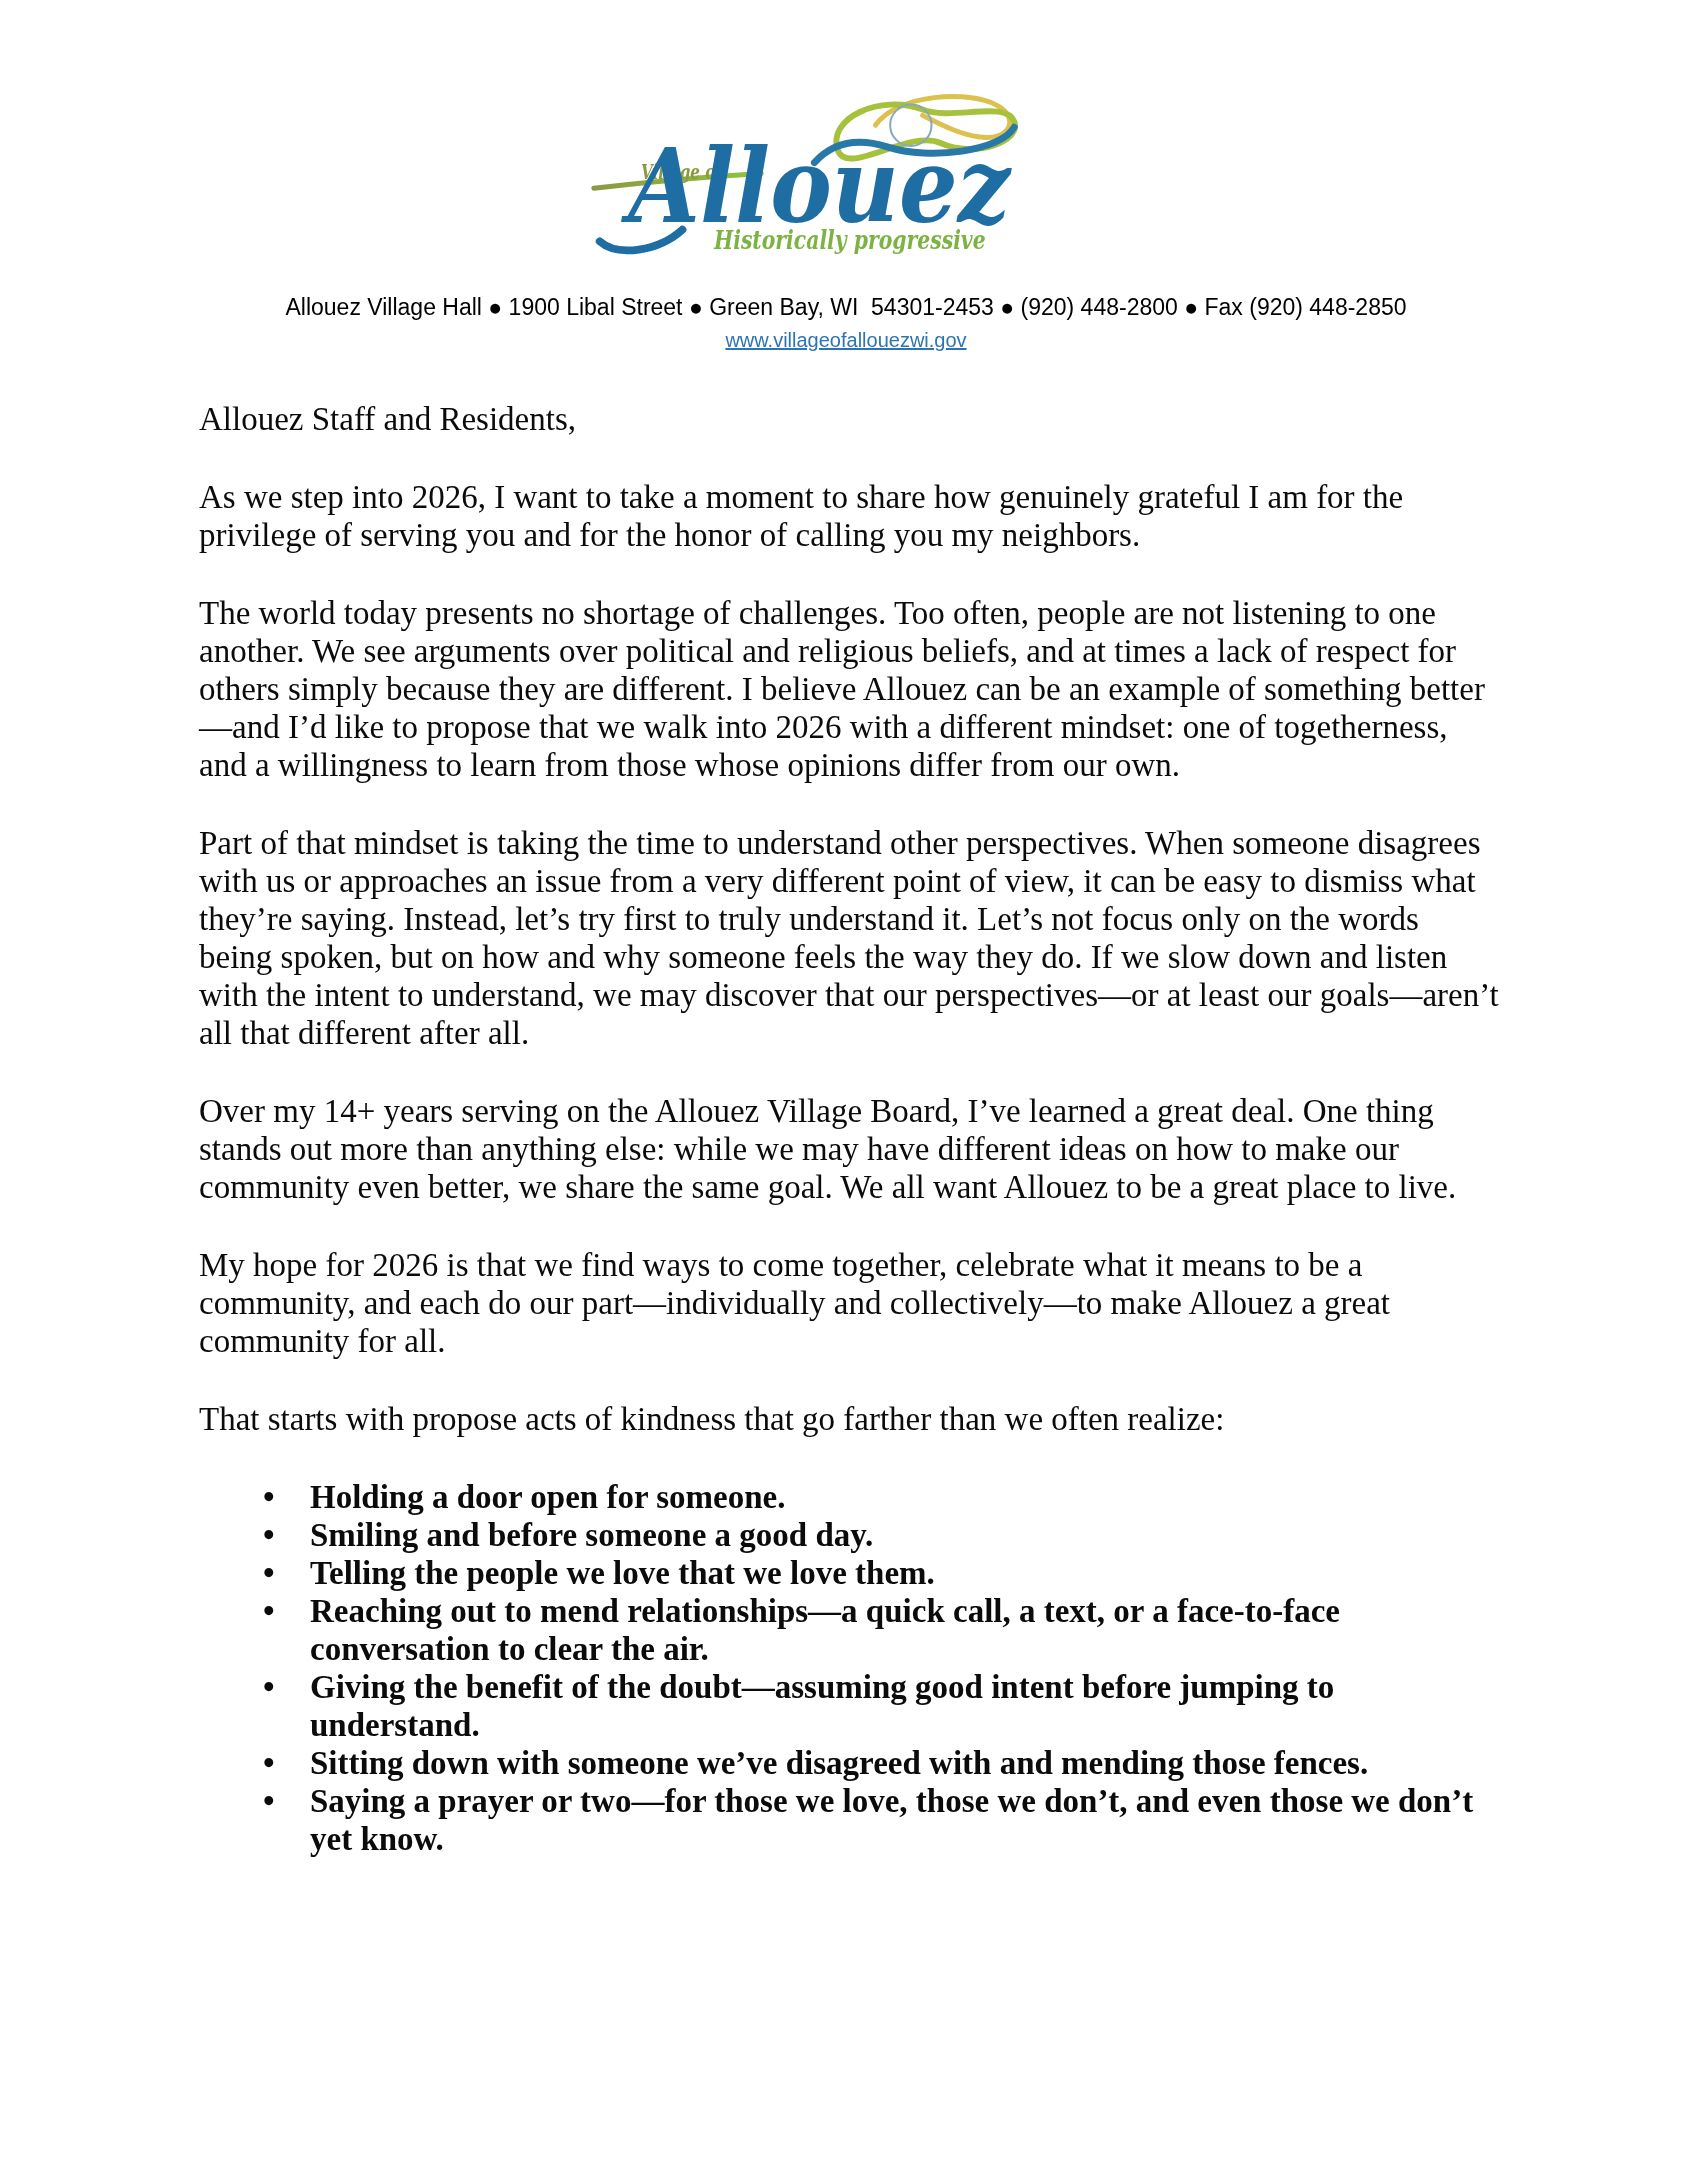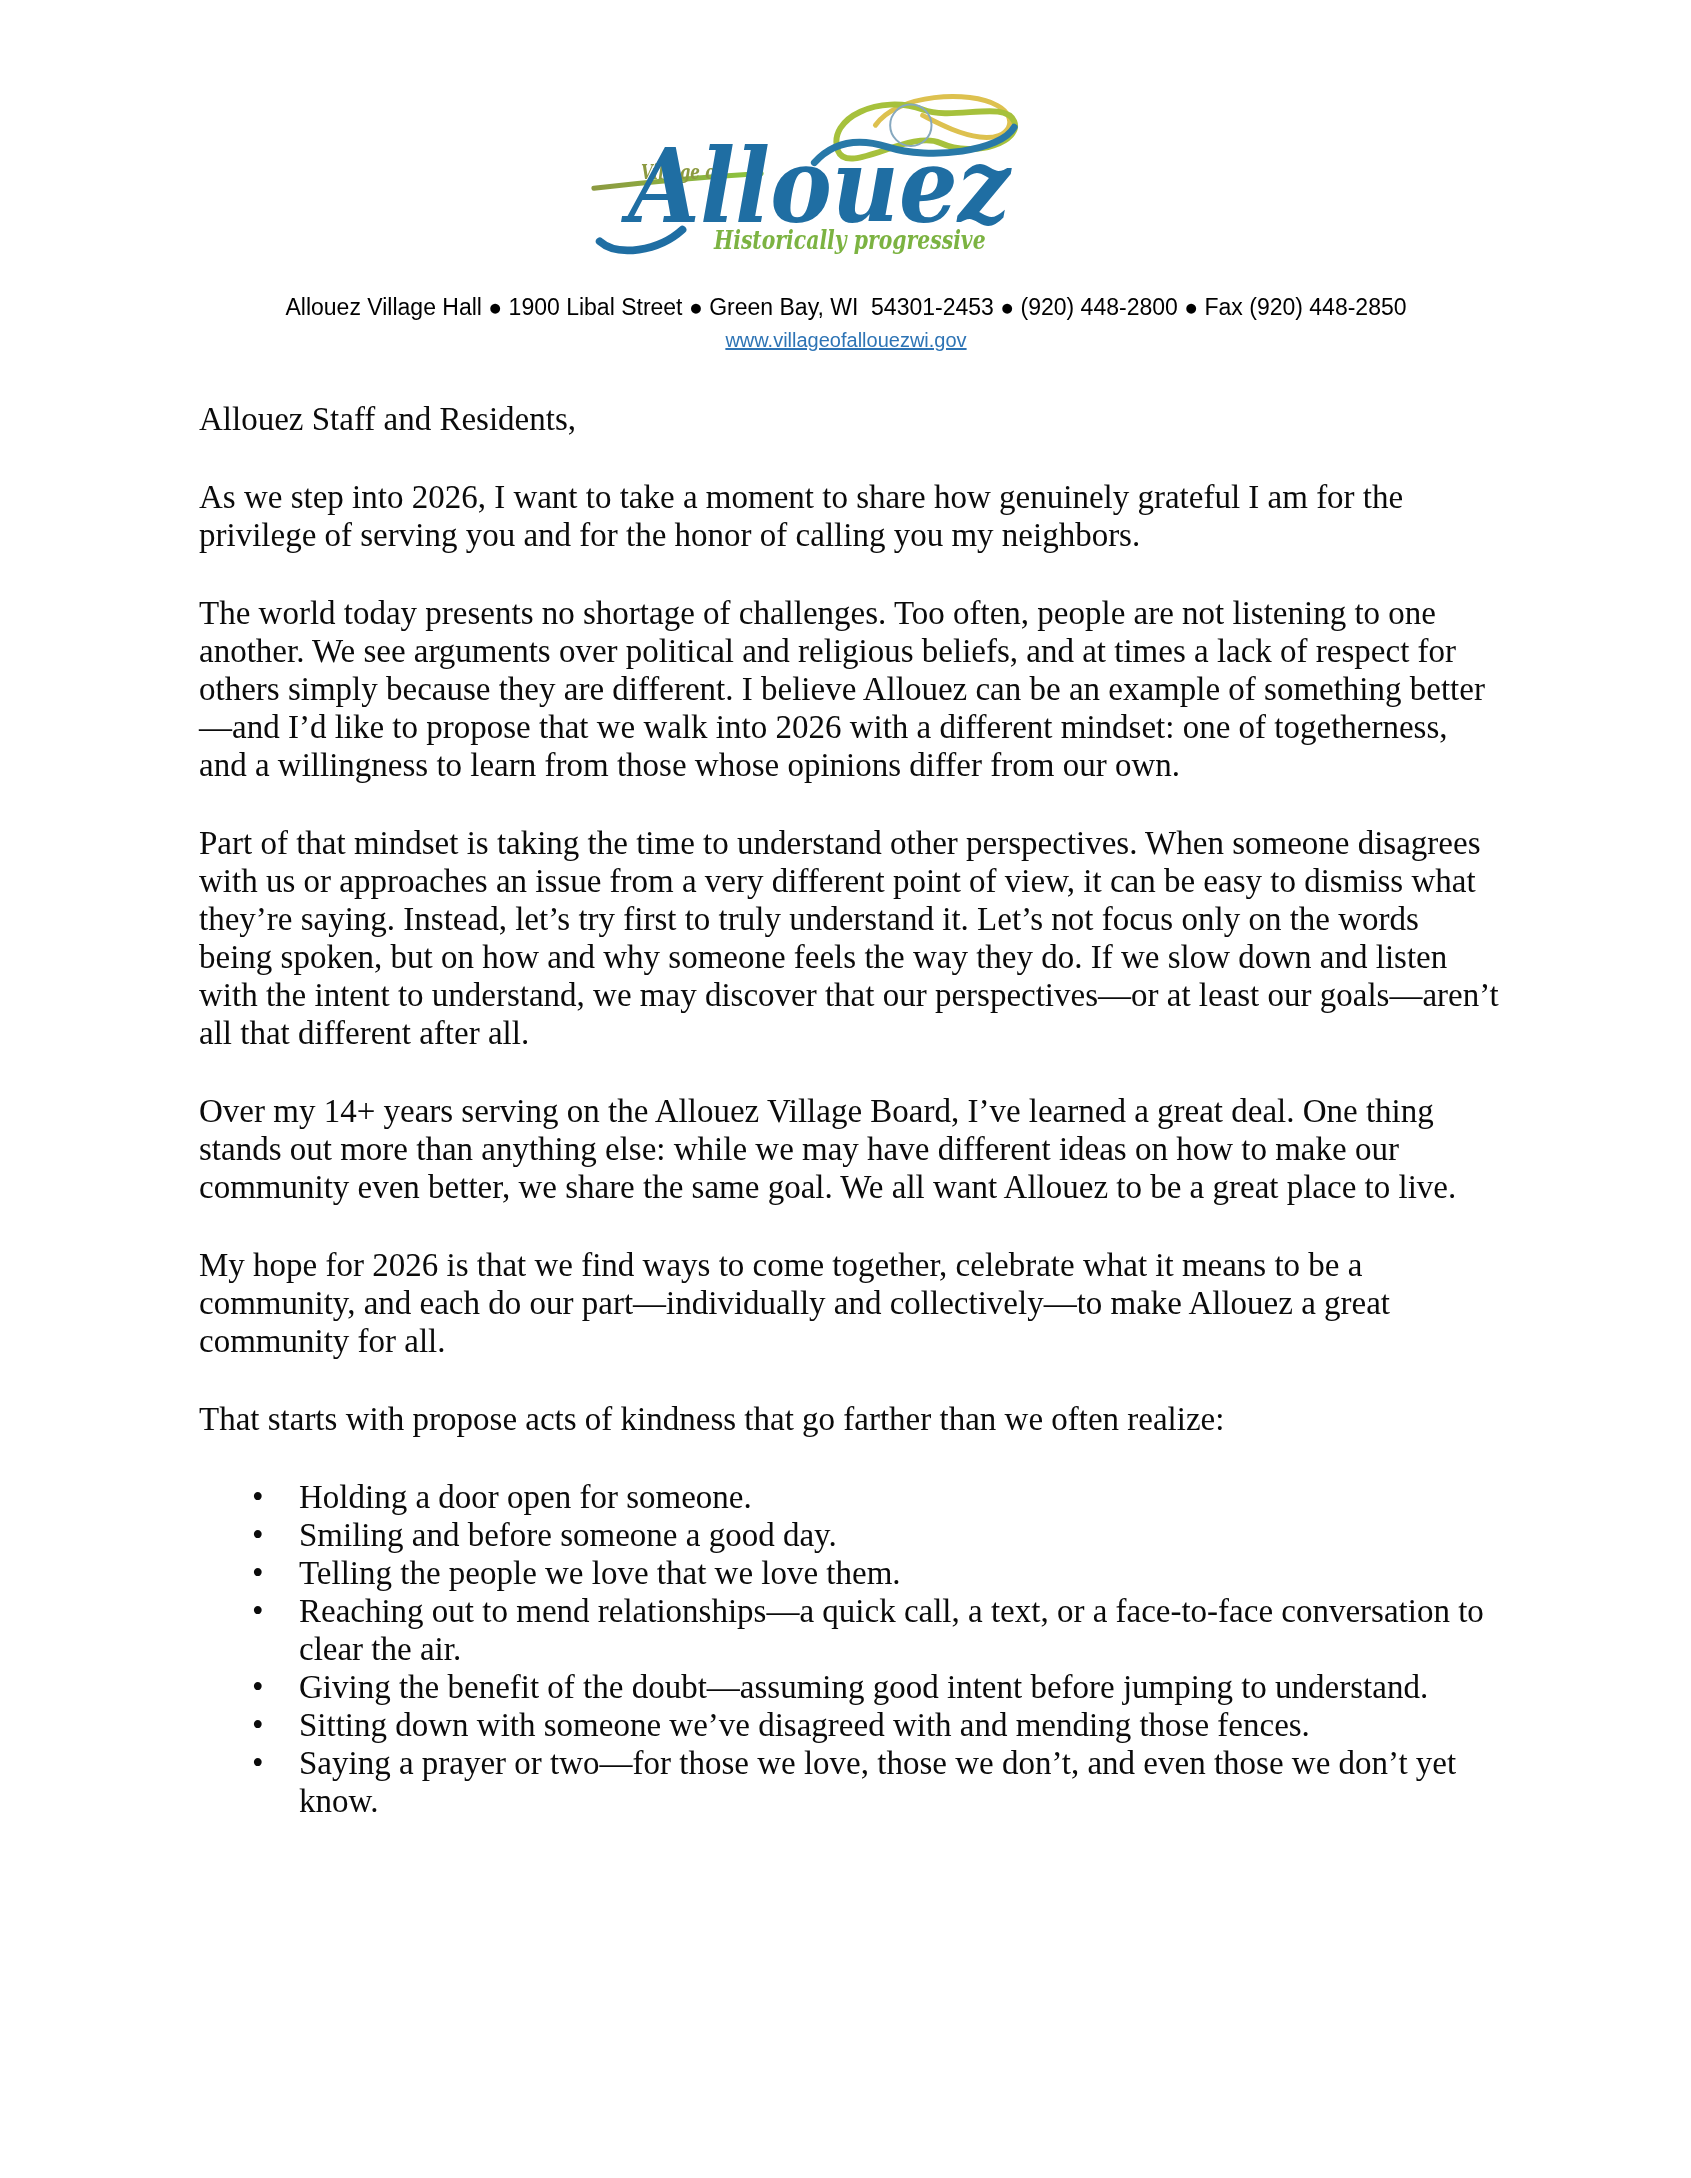--- a/index.html
+++ b/index.html
@@ -70,23 +70,24 @@
     top: 400px;
     left: 199px;
     width: 1301px;
     font-size: 33px;
     line-height: 38px;
   }
   .letter p {
     margin: 0 0 40px 0;
   }
   .letter ul {
-    margin: 0;
+    margin: 11px;
     padding: 0;
     list-style: none;
+    font-weight: bold;
   }
   .letter li {
     position: relative;
     padding-left: 100px;
   }
   .letter li::before {
     content: "\2022";
     position: absolute;
     left: 53px;
     top: 0;

